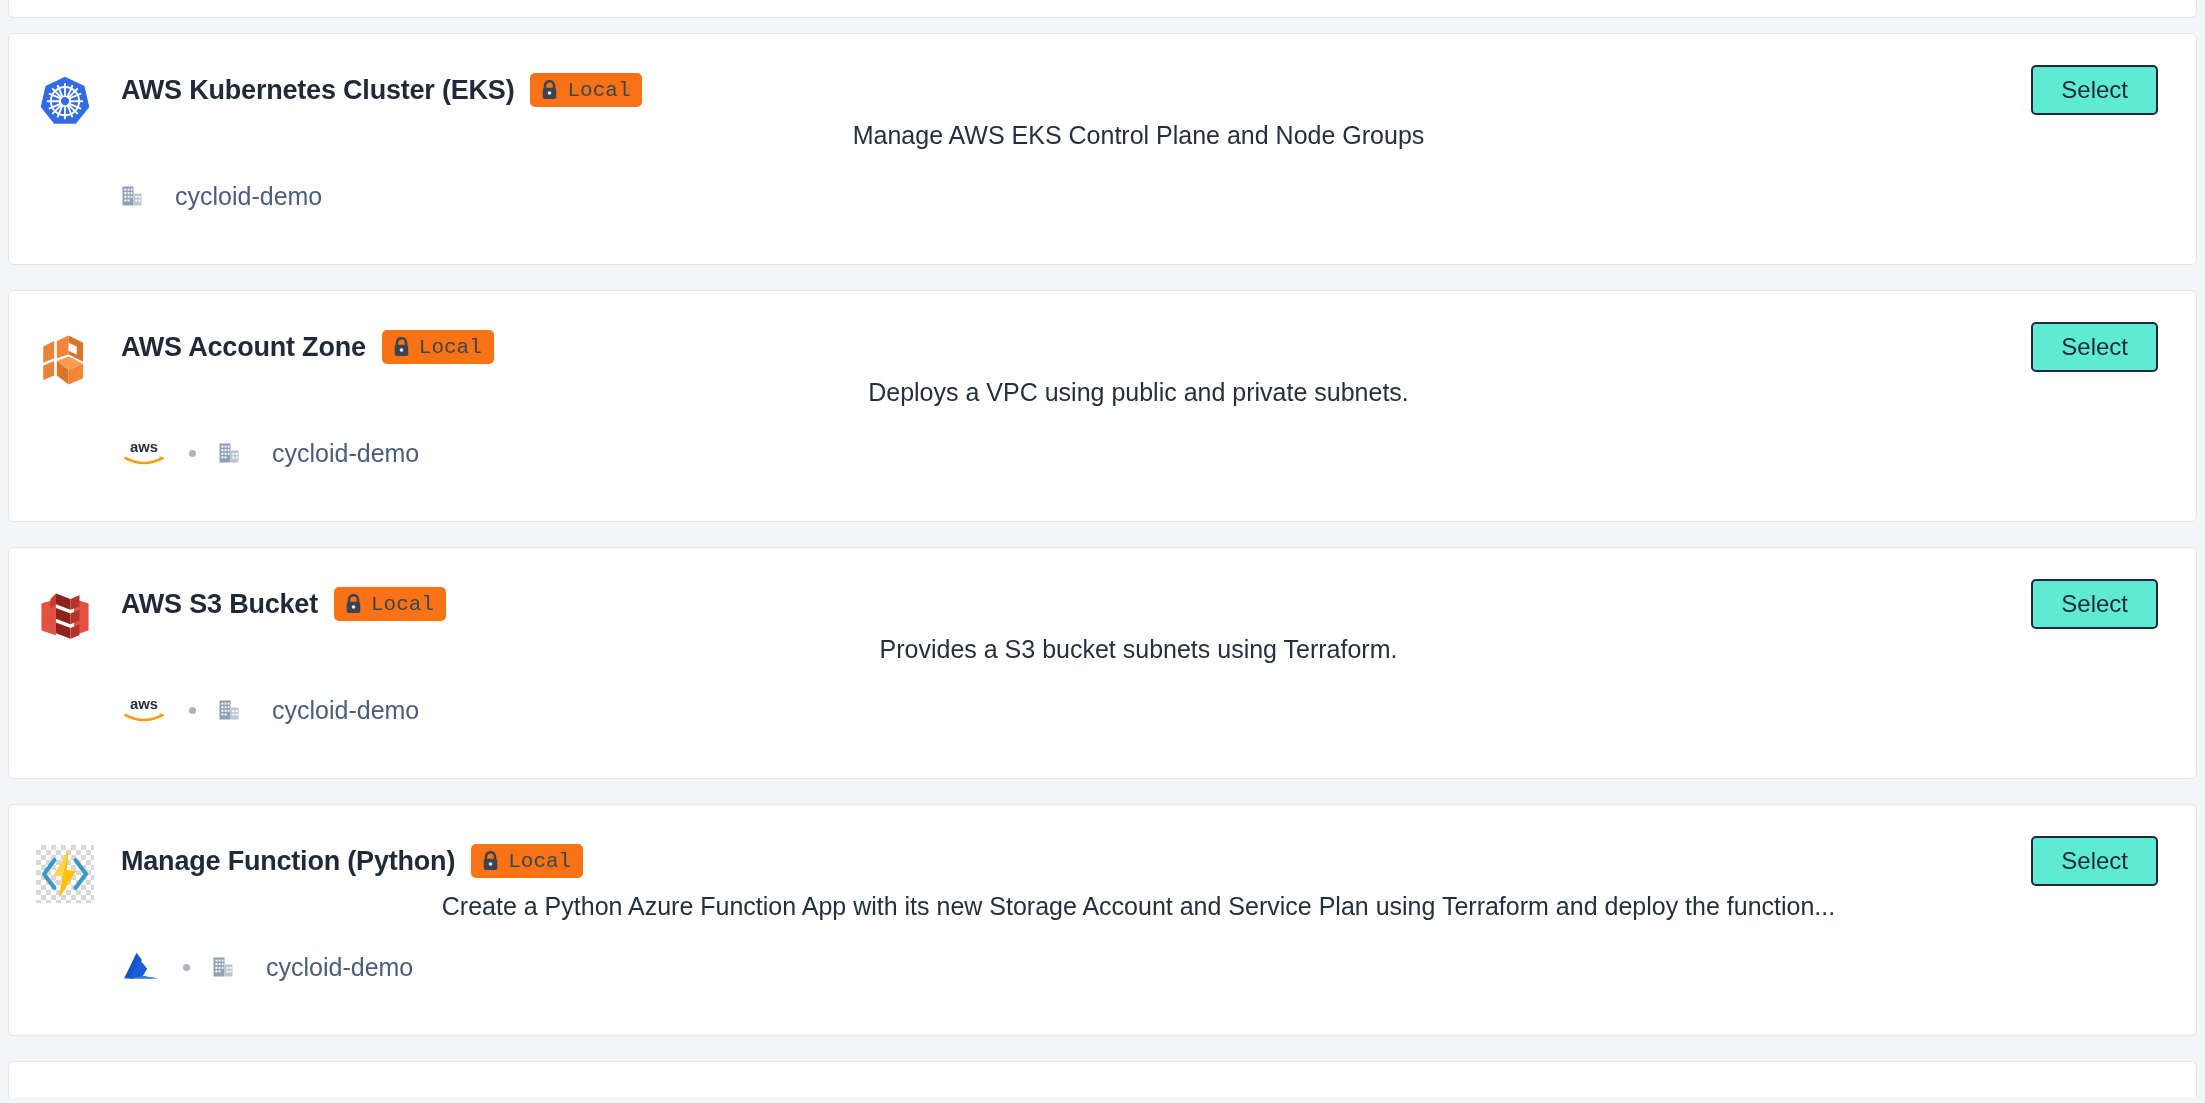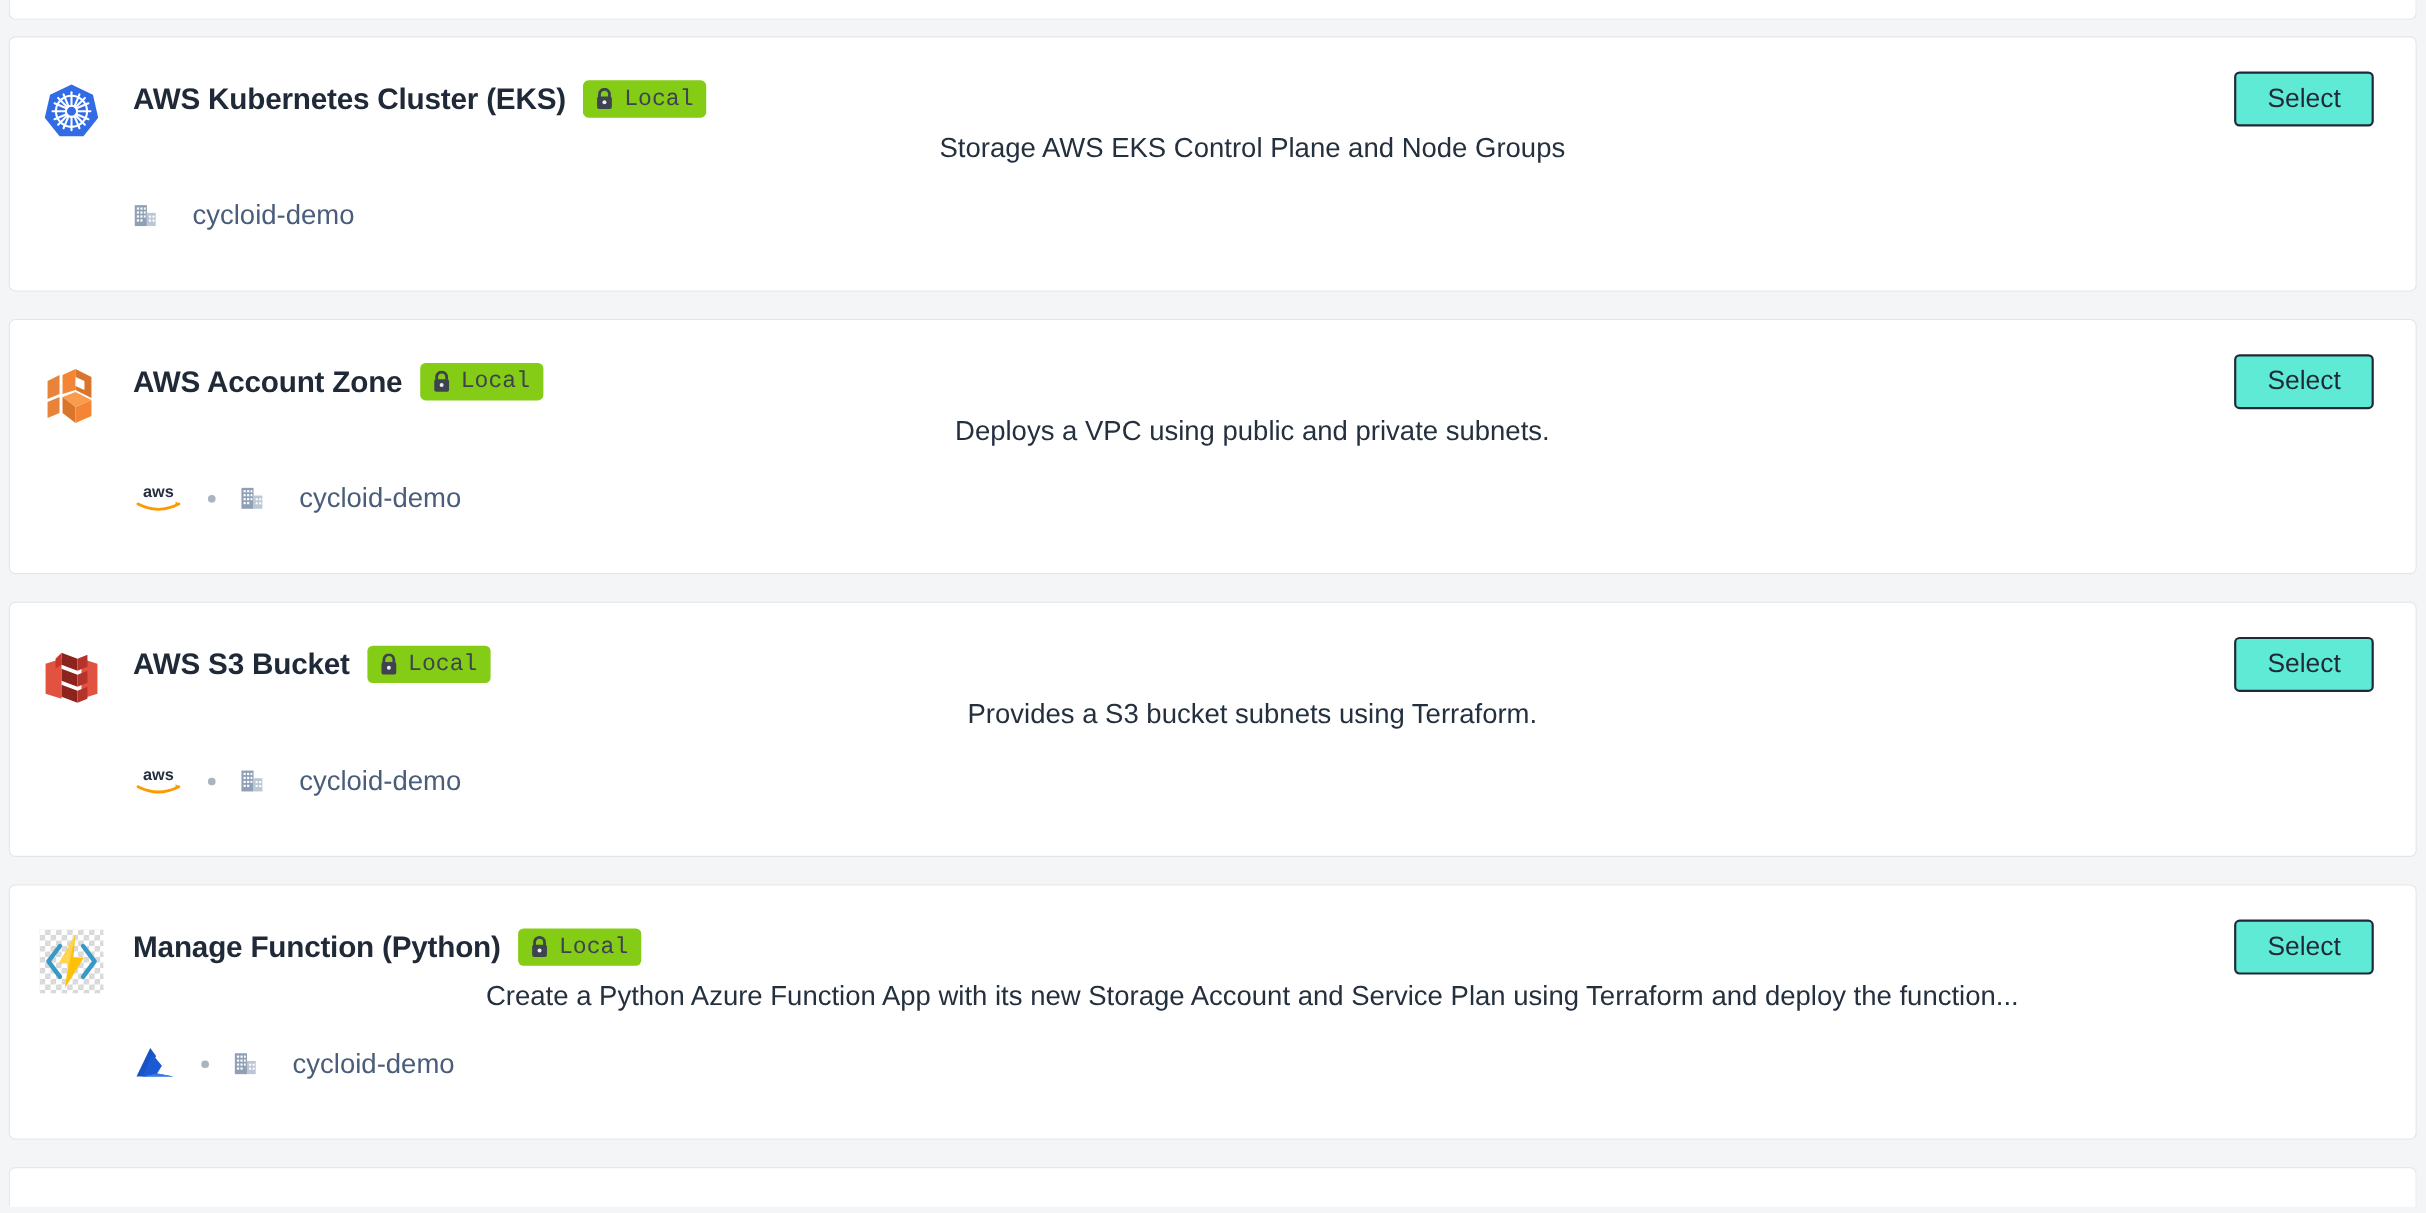--- a/index.html
+++ b/index.html
@@ -75,21 +75,21 @@
     font-weight: bold;
     color: #1f2937;
     letter-spacing: -0.2px;
     white-space: nowrap;
   }
 
   .badge {
     display: inline-flex;
     align-items: center;
     gap: 9px;
-    background: #84cc16;
+    background: #f97316;
     border-radius: 5px;
     padding: 6px 12px 6px 11px;
     height: 34px;
   }
 
   .badge-label {
     font-family: "Liberation Mono", "DejaVu Sans Mono", monospace;
     font-size: 21px;
     color: #3d4450;
     line-height: 1;
@@ -218,21 +218,21 @@
           <span class="title">AWS Kubernetes Cluster (EKS)</span>
           <span class="badge">
             <svg class="lock-icon" width="17" height="20" viewBox="0 0 18 22">
               <path d="M4 9 V6.3 A5 5 0 0 1 14 6.3 V9" fill="none" stroke="#3d4450" stroke-width="2.8"></path>
               <rect x="1.6" y="8.6" width="14.8" height="12.4" rx="2" fill="#3d4450"></rect>
               <circle cx="9" cy="14.3" r="2" fill="#eceef0"></circle>
             </svg>
             <span class="badge-label">Local</span>
           </span>
         </div>
-        <div class="desc">Storage AWS EKS Control Plane and Node Groups</div>
+        <div class="desc">Manage AWS EKS Control Plane and Node Groups</div>
         <div class="meta-row">
           <span class="org">
             <svg width="24" height="24" viewBox="0 0 24 24">
               <rect x="1.5" y="2.5" width="11" height="19" fill="#8f9fb5"></rect>
               <rect x="12.5" y="9.5" width="8" height="12" fill="#bcc7d6"></rect>
               <g fill="#ffffff">
                 <rect x="3.4" y="4.6" width="2" height="2"></rect>
                   <rect x="6.6" y="4.6" width="2" height="2"></rect>
                   <rect x="9.8" y="4.6" width="1.6" height="2"></rect>
                 <rect x="3.4" y="8.2" width="2" height="2"></rect>

